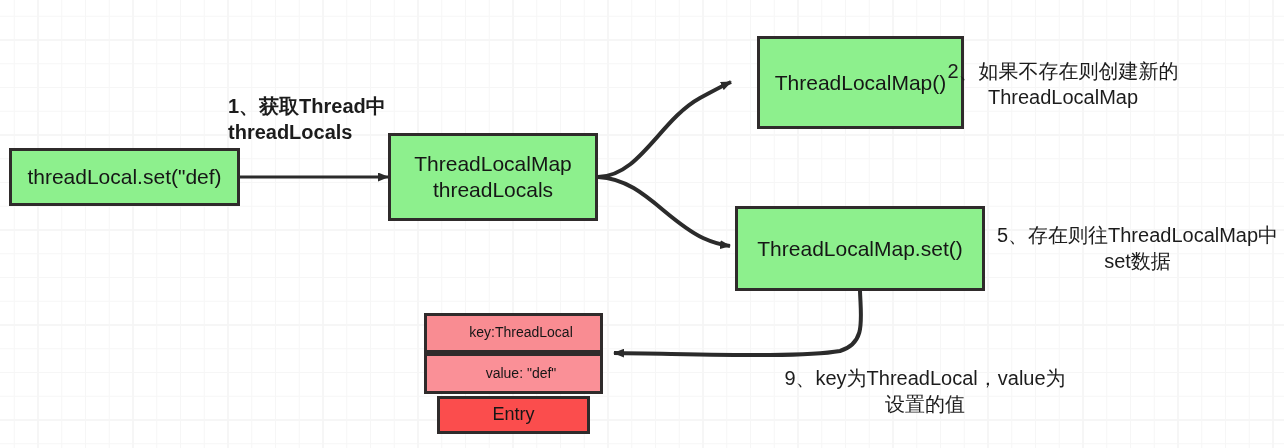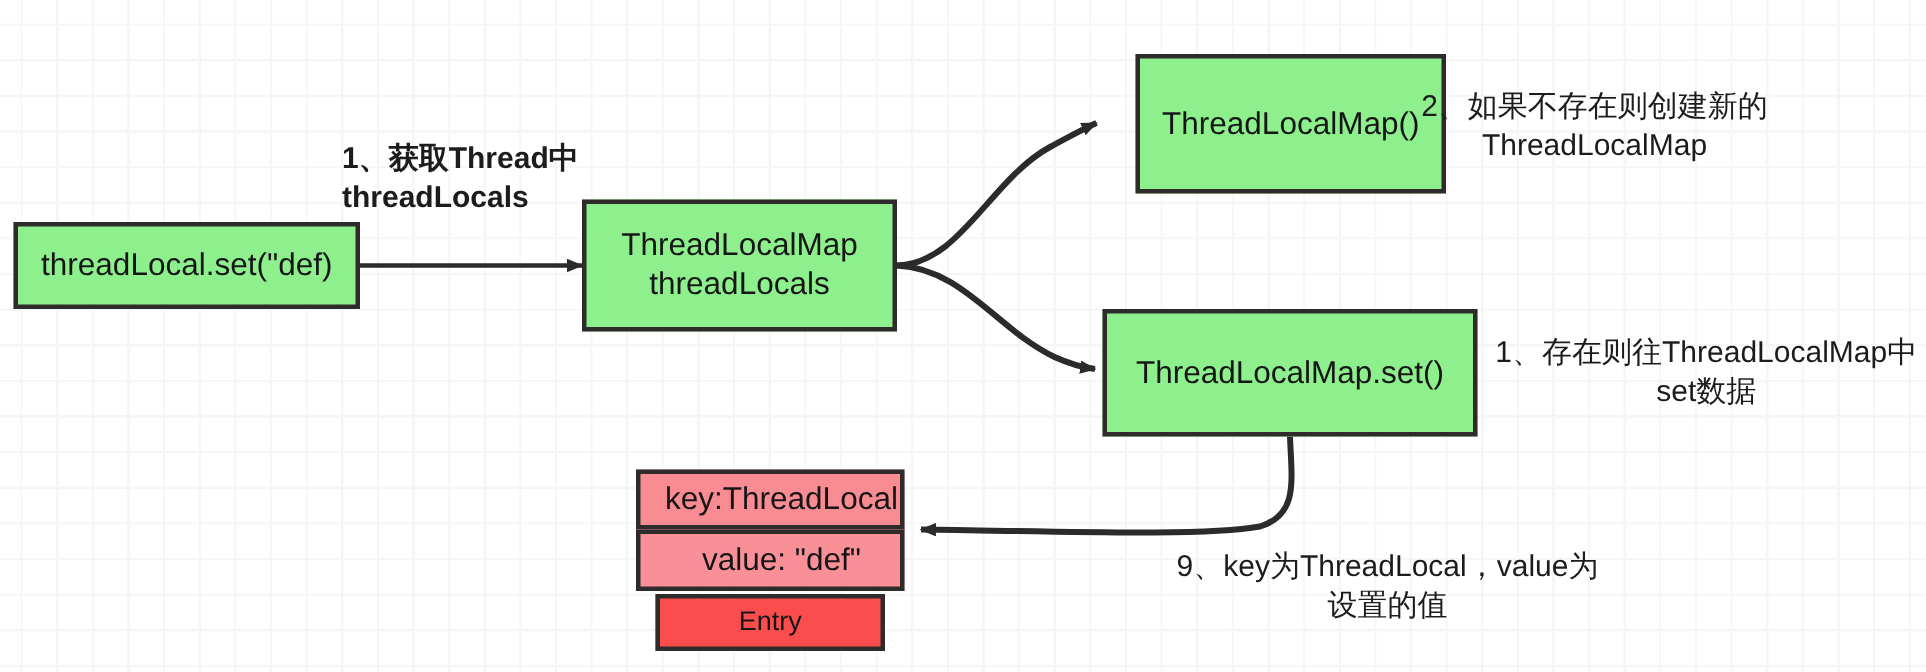--- a/index.html
+++ b/index.html
@@ -42,21 +42,21 @@
     line-height: 1.22;
     white-space: pre-line;
     z-index: 3;
   }
   .green {
     background: #8df08d;
     font-size: 21px;
   }
   .pink-row {
     background: #f98c92;
-    font-size: 21px;
+    font-size: 14px;
     border-width: 3px;
     padding-left: 15px;
   }
   .pink-row.second {
     background: #fa9097;
   }
   .entry {
     background: #fb4d4d;
     font-size: 18px;
   }
@@ -115,19 +115,19 @@
   <div class="node pink-row second" style="left:424px; top:353px; width:179px; height:41px;">value: "def"</div>
 
   <div class="node entry" style="left:437px; top:396px; width:153px; height:38px;">Entry</div>
 
   <div class="note" style="left:228px; top:93px; width:180px; font-weight:bold;">1、获取Thread中
 threadLocals</div>
 
   <div class="note" style="left:938px; top:58px; width:250px; text-align:center;">2、如果不存在则创建新的
 ThreadLocalMap</div>
 
-  <div class="note" style="left:995px; top:222px; width:285px; text-align:center;">1、存在则往ThreadLocalMap中
+  <div class="note" style="left:995px; top:222px; width:285px; text-align:center;">5、存在则往ThreadLocalMap中
 set数据</div>
 
   <div class="note" style="left:775px; top:365px; width:300px; text-align:center;">9、key为ThreadLocal，value为
 设置的值</div>
 
 </div>
 
 </body></html>

